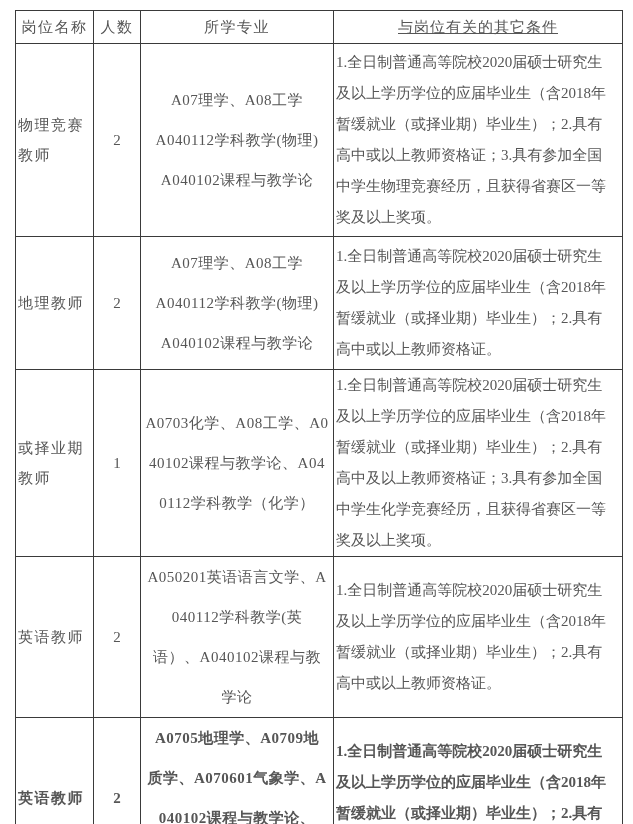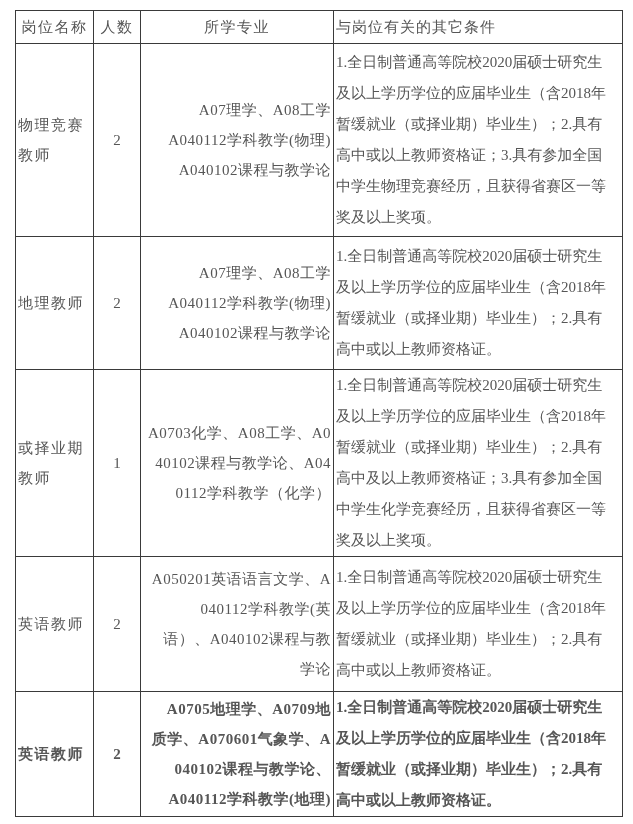--- a/index.html
+++ b/index.html
@@ -35,32 +35,32 @@
     border: 1px solid #3a3a3a;
     font-size: 15px;
     font-weight: normal;
     color: #565656;
     vertical-align: middle;
     padding: 0 2px;
     overflow: hidden;
   }
   tr.header-row th { height: 32px; }
   th.h-center { text-align: center; letter-spacing: 1.5px; }
-  th.h-left   { text-align: left; padding-left: 6px; letter-spacing: 1px; }
+  th.h-left   { text-align: center; padding-left: 6px; letter-spacing: 1px; text-decoration: underline; }
 
   td.c-pos {
     white-space: pre-line;
     letter-spacing: 1.5px;
     line-height: 30px;
   }
   td.c-num { text-align: center; }
   td.c-maj {
-    text-align: right;
+    text-align: center;
     white-space: pre-line;
-    line-height: 30px;
+    line-height: 40px;
     letter-spacing: 0.5px;
   }
   td.c-cond {
     text-align: left;
     white-space: pre-line;
     line-height: 31px;
     padding: 0 3px 0 5px;
     letter-spacing: 0;
   }
   tr.r-tall  td { height: 192px; }

